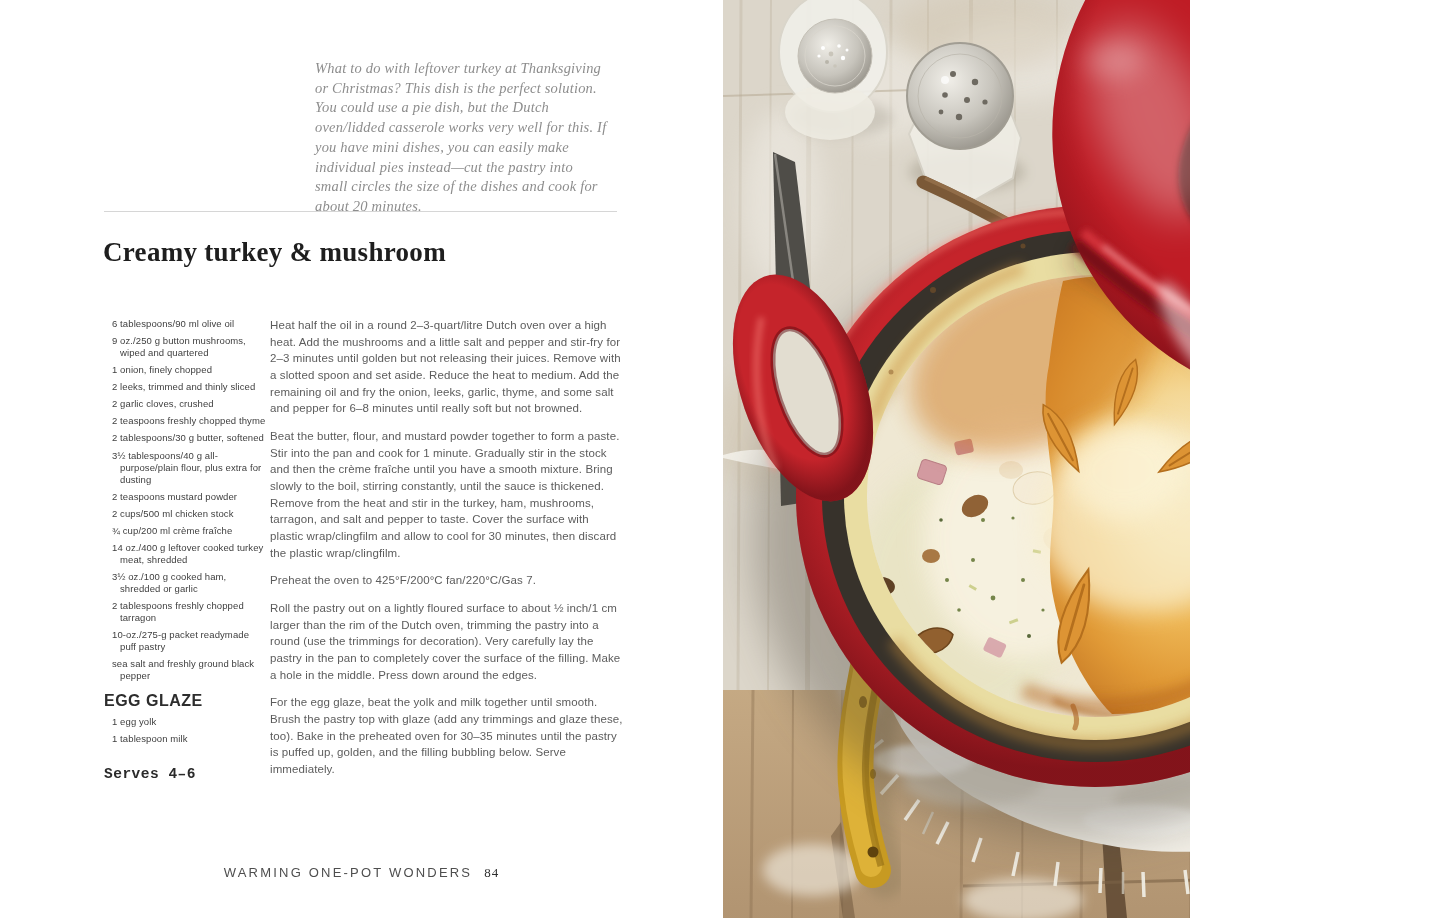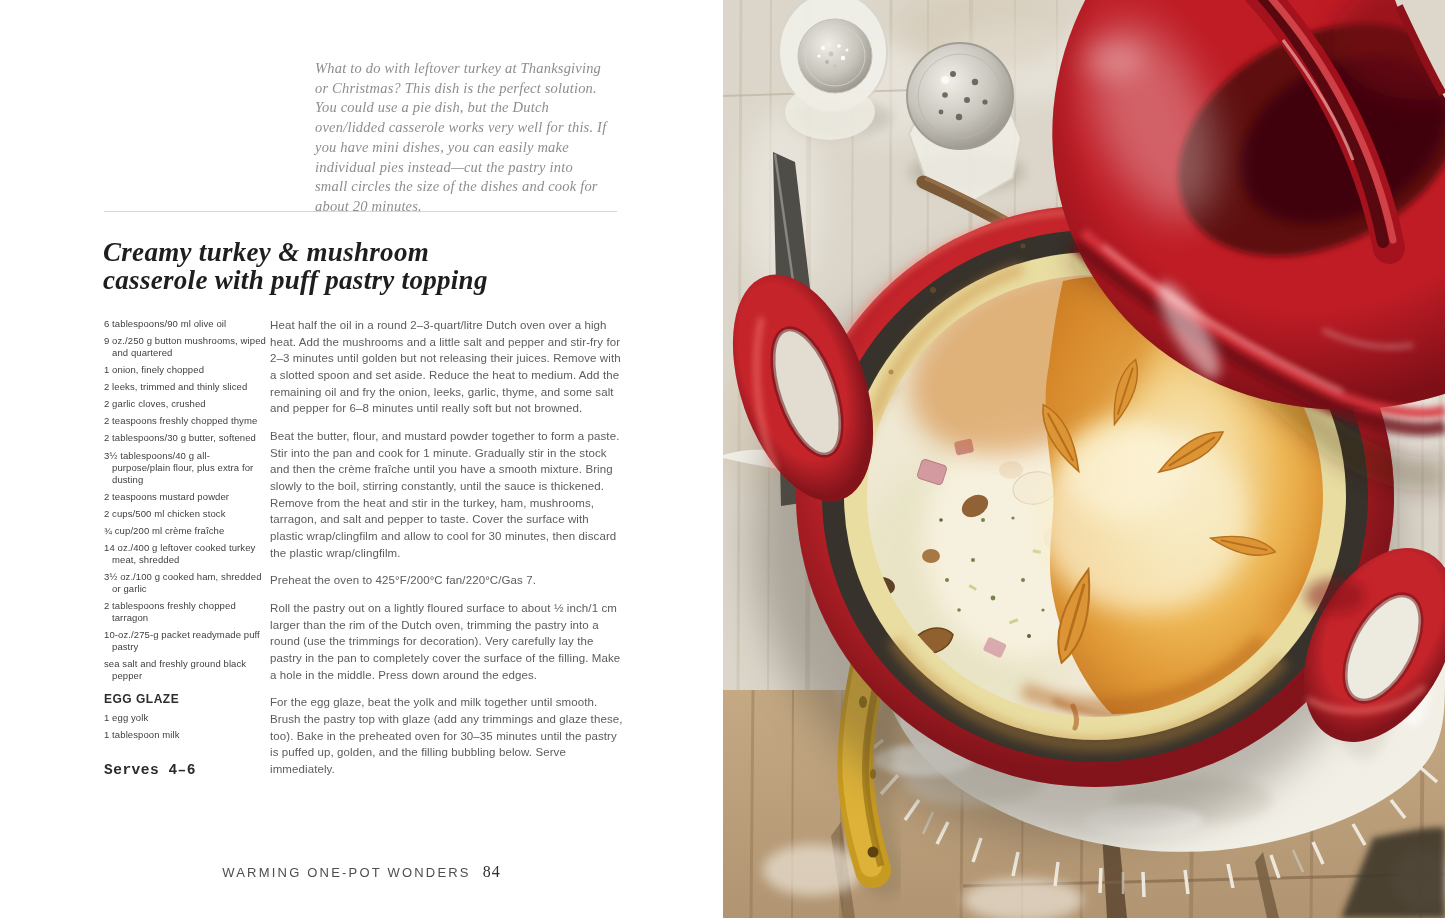--- a/index.html
+++ b/index.html
@@ -1,59 +1,58 @@
 <!DOCTYPE html>
 <html><head>
 <meta charset="utf-8">
 <style>
   html,body{margin:0;padding:0;background:#ffffff;}
-  .spread{position:relative;width:1445px;height:918px;background:#14b8a6;overflow:hidden;
+  .spread{position:relative;width:1190px;height:918px;background:#14b8a6;overflow:hidden;
           font-family:"Liberation Sans",sans-serif;}
   
   .left-page{position:absolute;left:0;top:0;width:723px;height:918px;background:#ffffff;}
   .intro{position:absolute;left:315px;top:59px;width:292px;margin:0;
          font-family:"Liberation Serif",serif;font-style:italic;
          font-size:14.5px;line-height:1.36;letter-spacing:.2px;color:#8d8d8d;}
   .rule{position:absolute;left:104px;top:211px;width:513px;height:1px;background:#d6d6d6;}
   .title{position:absolute;left:103px;top:238px;margin:0;
          font-family:"Liberation Serif",serif;font-weight:700;
          font-size:27px;line-height:1.05;letter-spacing:.3px;color:#1e1e1e;}
-  .title span{display:block;font-style:italic;}
+  .title span{display:block;}
   .ing-col{position:absolute;left:104px;top:318px;width:162px;color:#3e3e3e;}
   .ing-col ul{margin:0;padding:0;list-style:none;}
-  .ing-col li{font-size:9.5px;line-height:1.27;margin:0 0 5px 0;
+  .ing-col li{font-size:9.5px;line-height:1.27;margin:0 0 5px 8px;
               padding-left:8px;text-indent:-8px;letter-spacing:.1px;}
-  .subhead{font-size:12px;font-weight:bold;letter-spacing:.5px;color:#2d2d2d;margin:9px 0 6px 0;}
+  .subhead{font-size:16px;font-weight:bold;letter-spacing:.5px;color:#2d2d2d;margin:9px 0 6px 0;}
   .serves{font-family:Liberation Mono, monospace;font-weight:700;font-size:14.5px;
           letter-spacing:.5px;color:#2a2a2a;margin-top:21px;}
   .method-col{position:absolute;left:270px;top:317px;width:353px;
               font-size:11.5px;line-height:1.45;color:#5c5c5c;letter-spacing:.1px;}
   .method-col p{margin:0 0 11px 0;}
   .footer{position:absolute;left:0;top:863px;width:723px;text-align:center;}
   .footer .section{font-size:13px;letter-spacing:2.2px;color:#4e4e4e;}
-  .footer .pagenum{font-family:"Liberation Serif",serif;font-size:16px;
+  .footer .pagenum{font-family:"Liberation Serif",serif;font-size:13px;
                    letter-spacing:1px;color:#2f2f2f;margin-left:12px;}
   
   .right-page{position:absolute;left:723px;top:0;width:722px;height:918px;}
   .right-page svg{display:block;}
 </style>
 </head>
 <body>
 
 <div class="spread">
 
   <div class="left-page">
 
     <p class="intro">What to do with leftover turkey at Thanksgiving or Christmas? This dish is the perfect solution. You could use a pie dish, but the Dutch oven/lidded casserole works very well for this. If you have mini dishes, you can easily make individual pies instead—cut the pastry into small circles the size of the dishes and cook for about 20 minutes.</p>
 
     <div class="rule"></div>
 
     <h1 class="title">
       <span>Creamy turkey &amp; mushroom</span>
-      <span>casserole with puff pastry topping</span>
     </h1>
 
     <div class="ing-col">
       <ul>
         <li>6 tablespoons/90 ml olive oil</li>
         <li>9 oz./250 g button mushrooms, wiped and quartered</li>
         <li>1 onion, finely chopped</li>
         <li>2 leeks, trimmed and thinly sliced</li>
         <li>2 garlic cloves, crushed</li>
         <li>2 teaspoons freshly chopped thyme</li>

